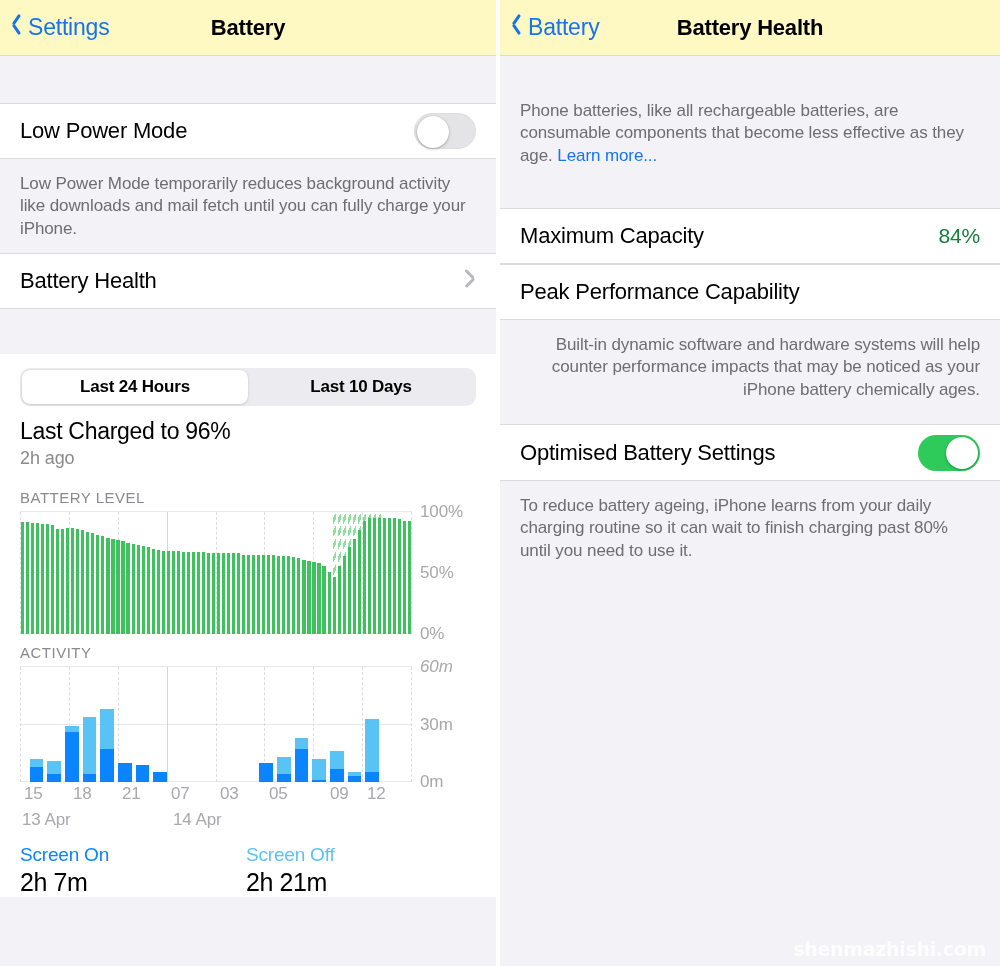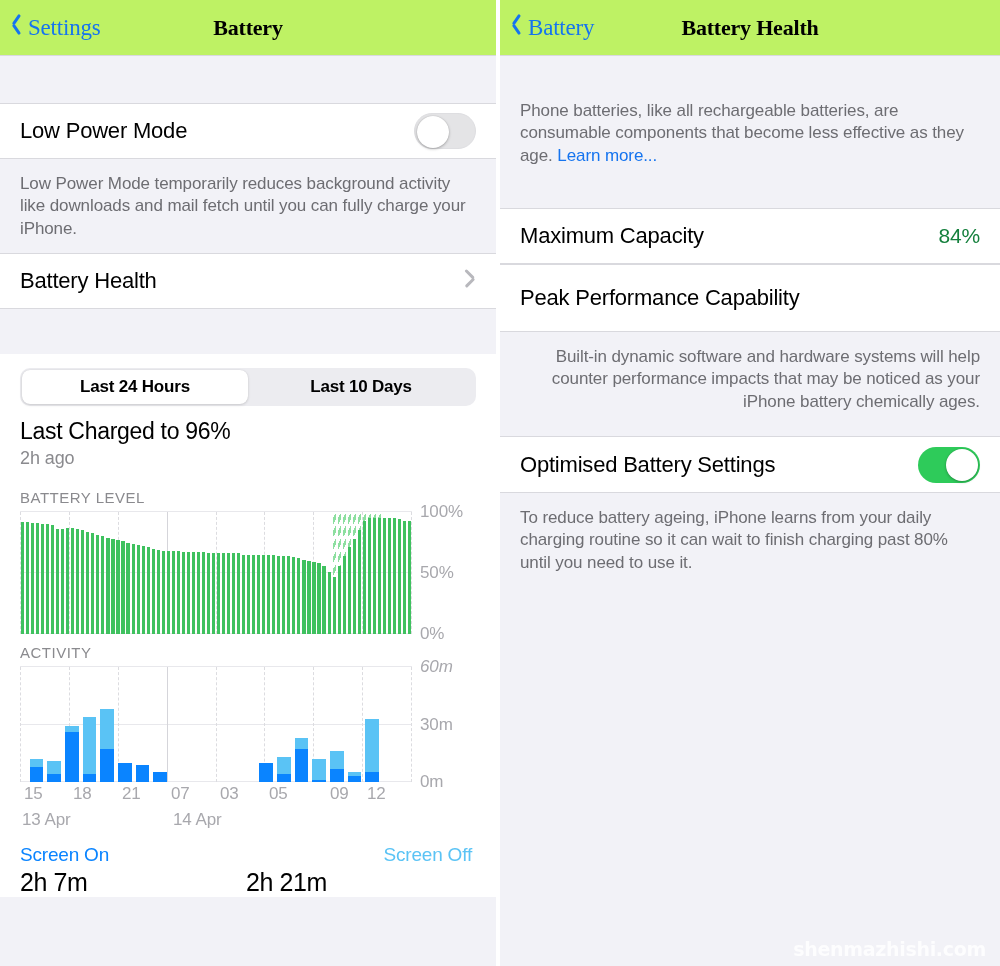--- a/index.html
+++ b/index.html
@@ -9,24 +9,23 @@
     background: #ffffff;
     overflow: hidden;
     -webkit-font-smoothing: antialiased;
   }
   .screens { display: flex; width: 1000px; height: 966px; }
   .pane { width: 500px; height: 966px; position: relative; background: #f2f2f7; overflow: hidden; }
   .pane.left { border-right: 4px solid #ffffff; }
 
   
   .navbar {
-    height: 56px; background: #bef264;
+    height: 56px; background: #fef9c3;
     display: flex; align-items: center; position: relative;
     border-bottom: 1px solid #d9d9de;
-    font-family: Liberation Serif, serif;
   }
   .nav-back {
     display: flex; align-items: center; gap: 5px;
     margin-left: 12px; cursor: pointer;
   }
   .chev-left {
     width: 11px; height: 19px; position: relative; display: inline-block;
   }
   .chev-left::before, .chev-left::after {
     content: ""; position: absolute; left: 1px; width: 12px; height: 3px;
@@ -138,21 +137,21 @@
   }
   .act-bar { position: absolute; bottom: 0; }
   .act-on  { position: absolute; bottom: 0; width: 100%; background: #0a84ff; }
   .act-off { position: absolute; width: 100%; background: #5ac3f5; }
 
   
   .totals { background: #ffffff; display: flex; padding: 8px 20px 0 20px; }
   .total-col { width: 226px; }
   .total-label { font-size: 19px; letter-spacing: -0.2px; }
   .total-label.on  { color: #0a84ff; }
-  .total-label.off { color: #5ac3f5; text-align: right; }
+  .total-label.off { color: #5ac3f5; }
   .total-value { font-size: 25px; color: #000; margin-top: 2px; letter-spacing: -0.4px; }
 
   .watermark {
     position: absolute; right: 14px; bottom: 6px;
     font-size: 19px; font-weight: bold; color: rgba(255,255,255,0.82);
     letter-spacing: -0.3px; font-family: "DejaVu Sans", sans-serif;
   }
 </style>
 </head>
 <body>
@@ -442,21 +441,21 @@
     </div>
 
     <div class="gap" style="height:28px;"></div>
 
     <div class="row hairline-top hairline-bottom" style="height:56px;">
       <span class="row-title">Maximum Capacity</span>
       <span class="row-value">84%</span>
     </div>
 
 
-    <div class="row hairline-top hairline-bottom" style="height:68px;">
+    <div class="row hairline-top hairline-bottom" style="height:56px;">
       <span class="row-title">Peak Performance Capability</span>
     </div>
 
     <div class="footnote" style="height:104px;text-align:right;">Built-in dynamic software and hardware systems will help counter performance impacts that may be noticed as your iPhone battery chemically ages.</div>
 
     <div class="row hairline-top hairline-bottom" style="height:57px;">
       <span class="row-title">Optimised Battery Settings</span>
       <span class="toggle on">
         <span class="knob"></span>
       </span>

